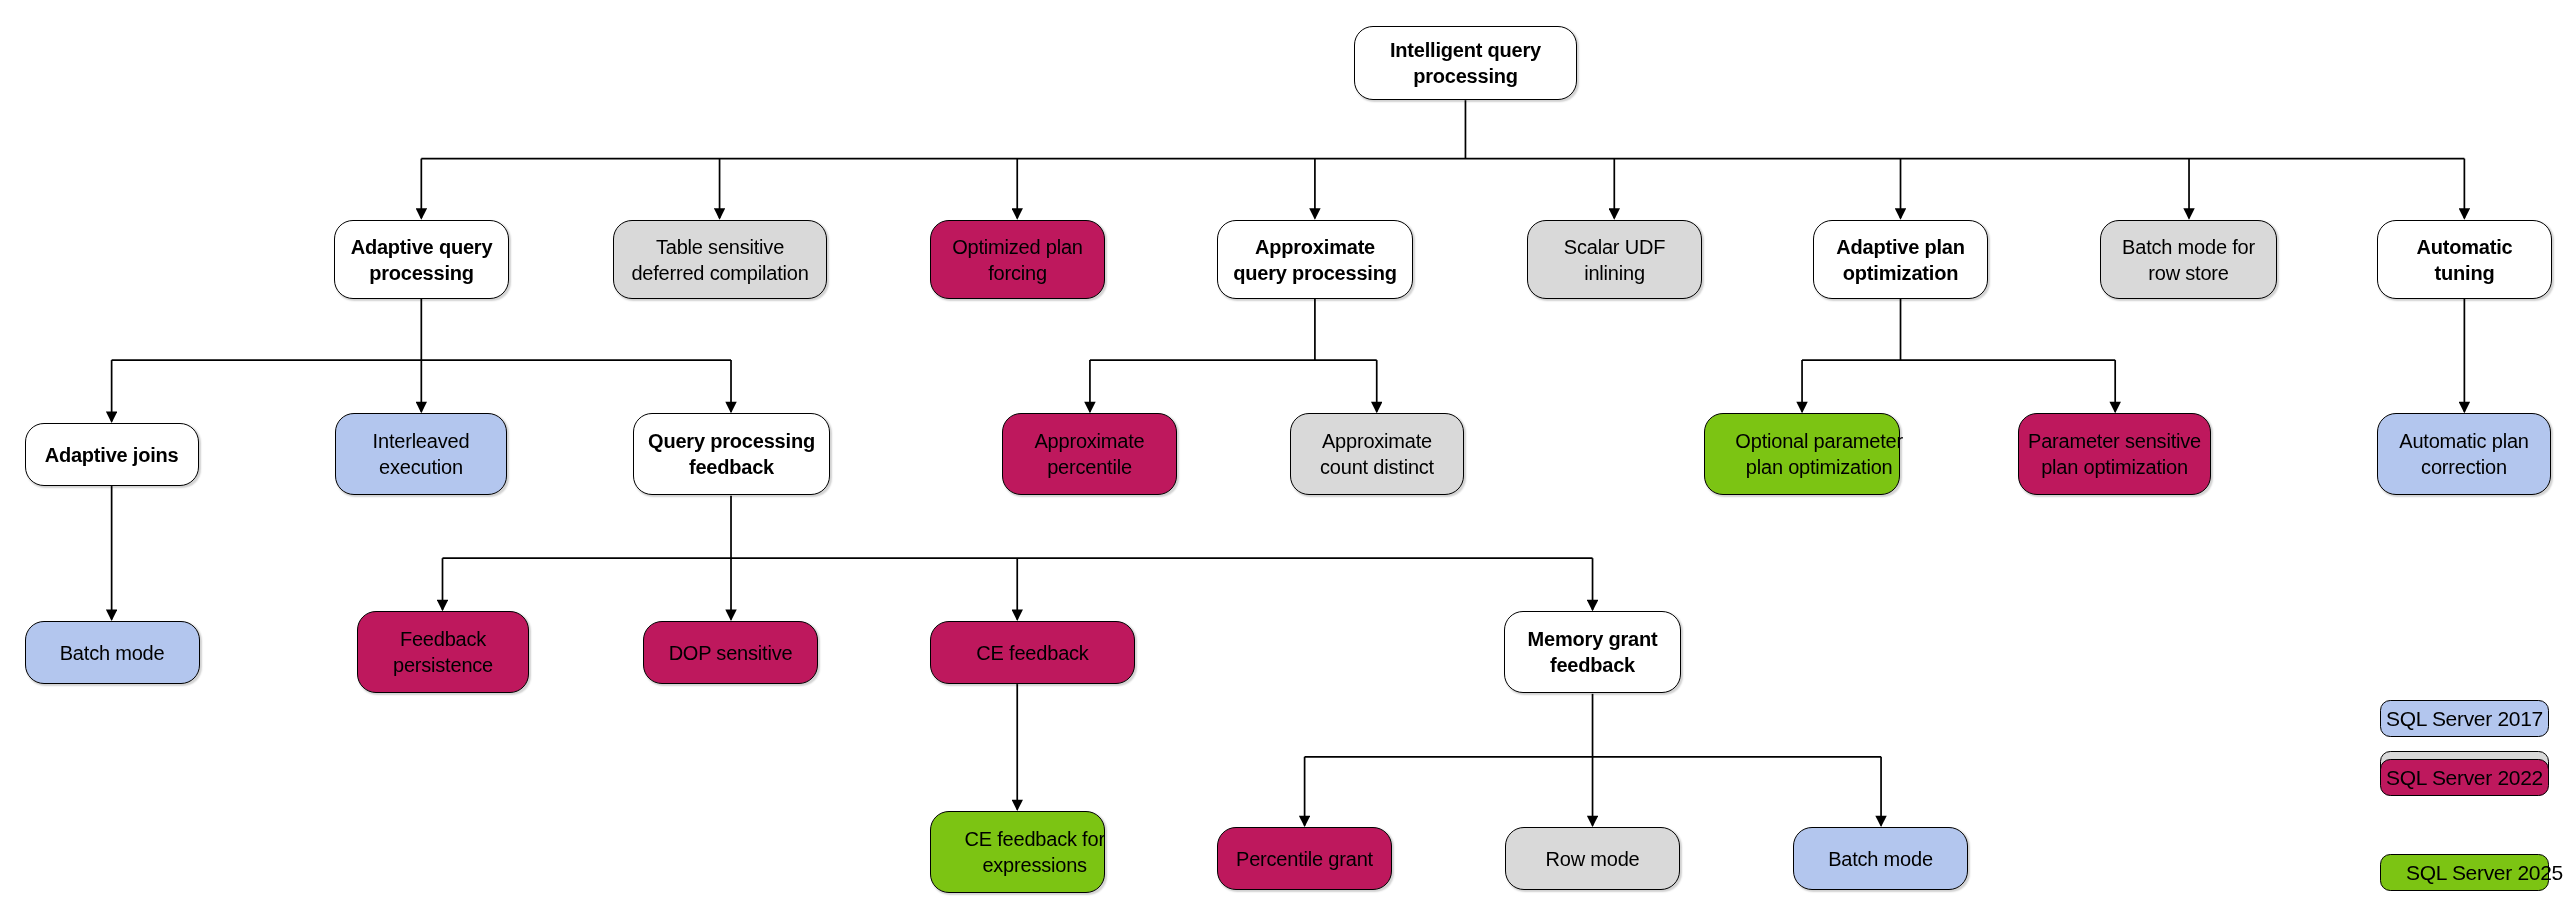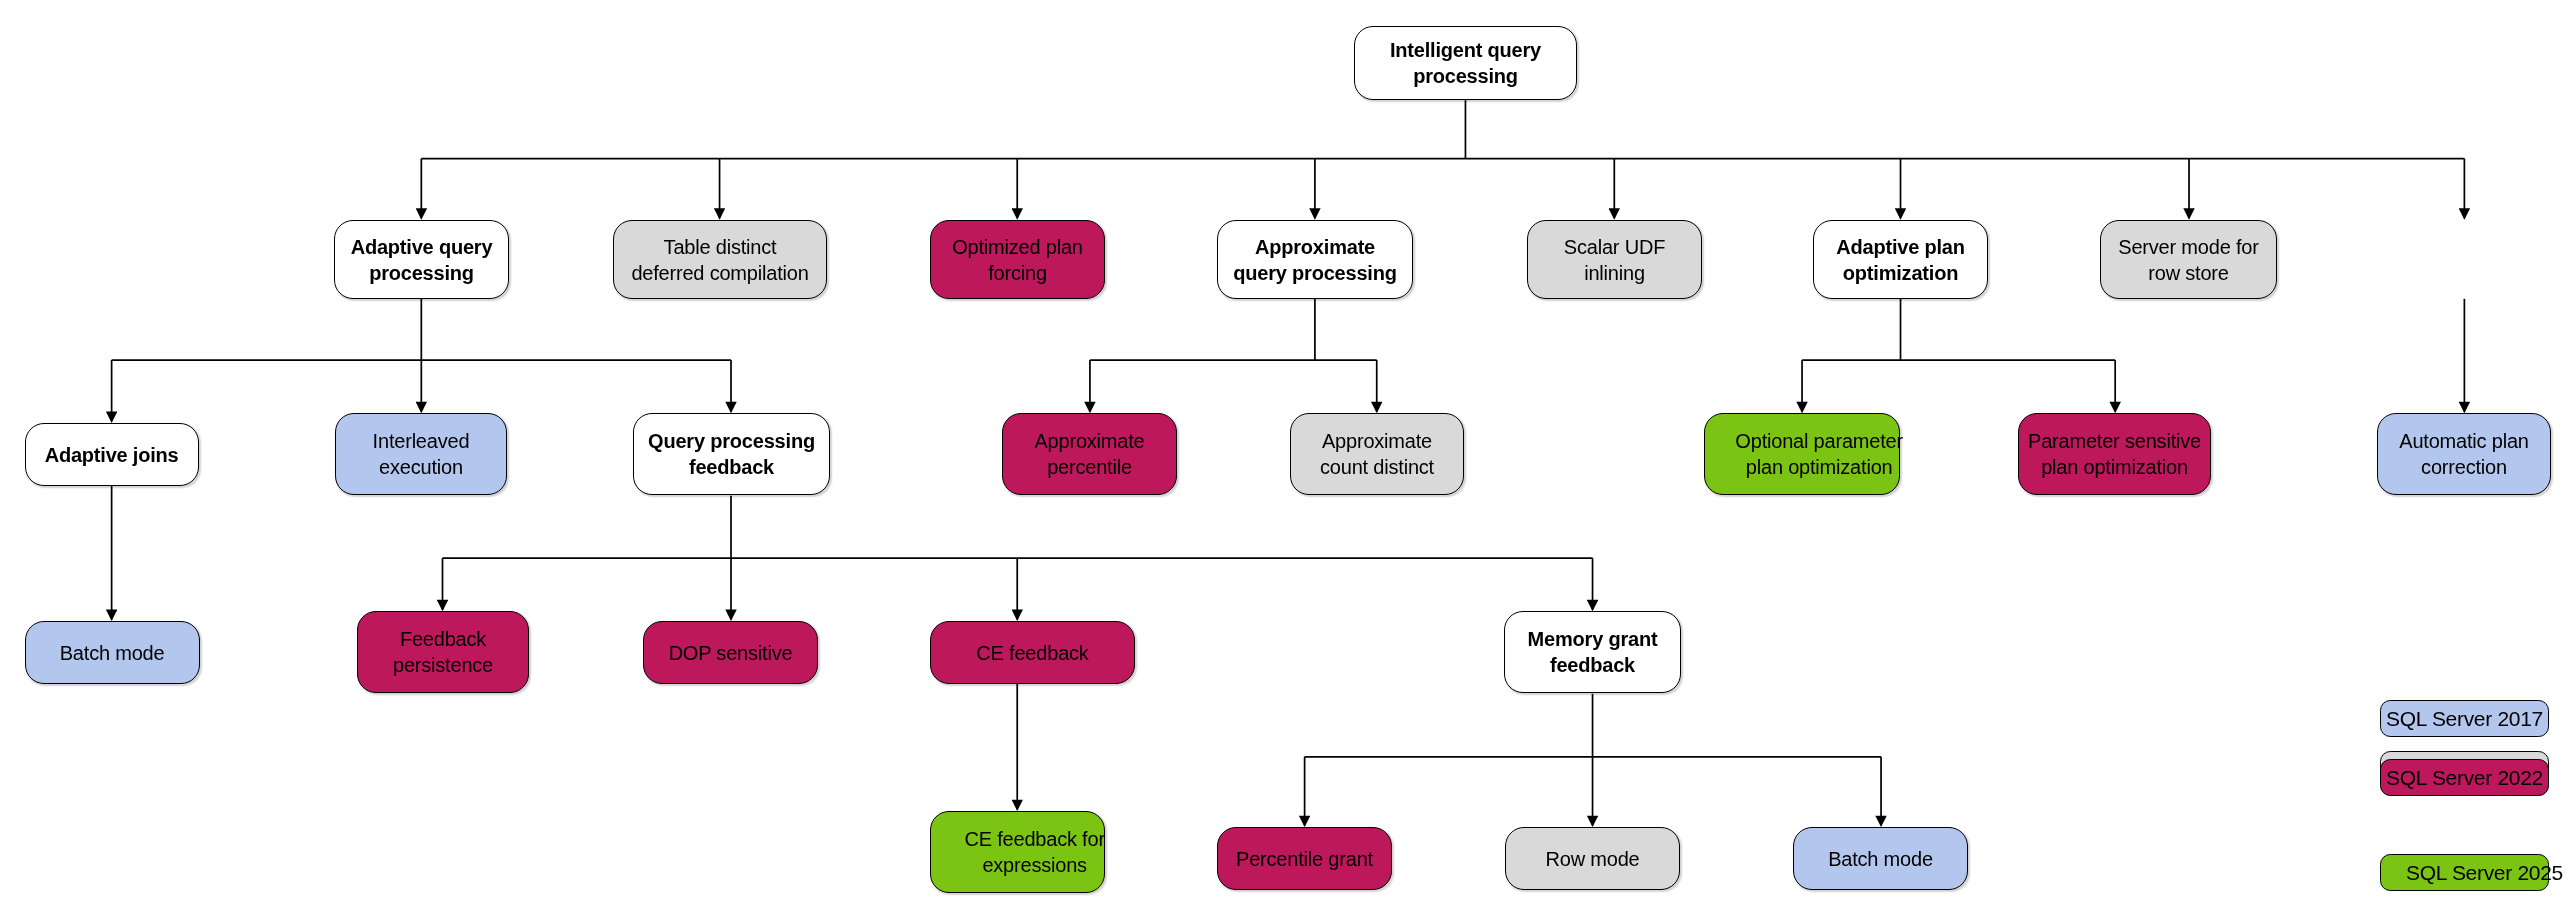--- a/index.html
+++ b/index.html
@@ -94,42 +94,46 @@
   <div class="node cat" style="left:1354px;top:26px;width:223px;height:74px">
     <span class="ln">Intelligent query</span>
     <span class="ln">processing</span>
   </div>
 
   <div class="node cat" style="left:334px;top:220px;width:175px;height:79px">
     <span class="ln">Adaptive query</span>
     <span class="ln">processing</span>
   </div>
   <div class="node c-2019" style="left:613px;top:220px;width:214px;height:79px">
-    <span class="ln">Table distinct</span>
+    <span class="ln">Table sensitive</span>
     <span class="ln">deferred compilation</span>
   </div>
   <div class="node c-2022" style="left:930px;top:220px;width:175px;height:79px">
     <span class="ln">Optimized plan</span>
     <span class="ln">forcing</span>
   </div>
   <div class="node cat" style="left:1217px;top:220px;width:196px;height:79px">
     <span class="ln">Approximate</span>
     <span class="ln">query processing</span>
   </div>
   <div class="node c-2019" style="left:1527px;top:220px;width:175px;height:79px">
     <span class="ln">Scalar UDF</span>
     <span class="ln">inlining</span>
   </div>
   <div class="node cat" style="left:1813px;top:220px;width:175px;height:79px">
     <span class="ln">Adaptive plan</span>
     <span class="ln">optimization</span>
   </div>
   <div class="node c-2019" style="left:2100px;top:220px;width:177px;height:79px">
-    <span class="ln">Server mode for</span>
+    <span class="ln">Batch mode for</span>
     <span class="ln">row store</span>
+  </div>
+  <div class="node cat" style="left:2377px;top:220px;width:175px;height:79px">
+    <span class="ln">Automatic</span>
+    <span class="ln">tuning</span>
   </div>
 
   <div class="node cat" style="left:24.6px;top:423px;width:174px;height:63px">
     <span class="ln">Adaptive joins</span>
   </div>
   <div class="node c-2017" style="left:335px;top:413px;width:172px;height:82px">
     <span class="ln">Interleaved</span>
     <span class="ln">execution</span>
   </div>
   <div class="node cat" style="left:633px;top:413px;width:197px;height:82px">

